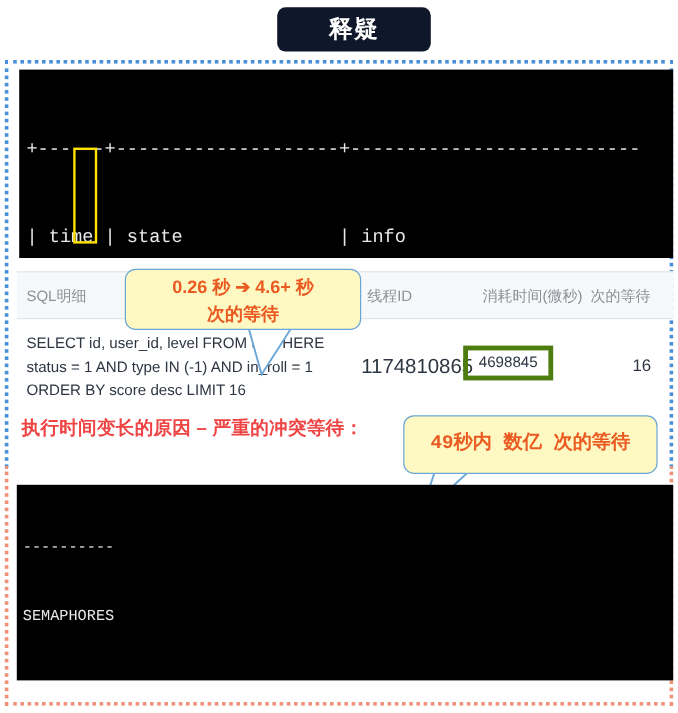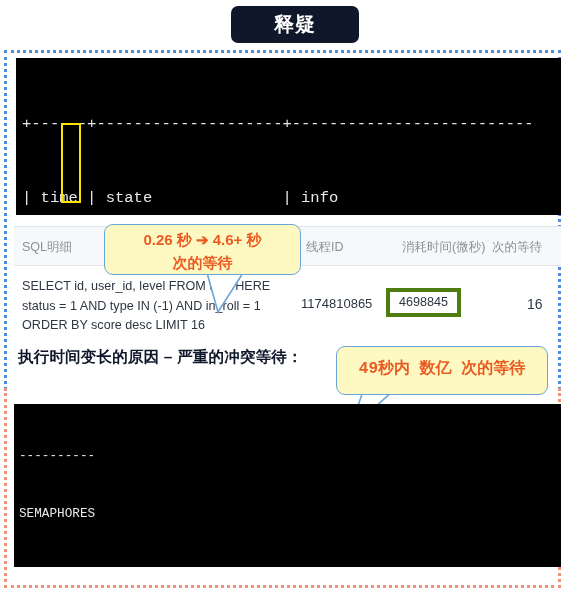--- a/index.html
+++ b/index.html
@@ -117,38 +117,38 @@
     font-size: 12.6px;
   }
   #sql-text {
     position: absolute;
     left: 8px; top: 11px;
     width: 272px;
     line-height: 19.5px;
   }
   #thread-id {
     position: absolute; left: 287px; top: 30px;
-    font-size: 13px;
+    font-size: 17px;
   }
   #cost-wrap {
     position: absolute; left: 372px; top: 22px;
     border: 4px solid #4d7c0f;
     padding: 3px 9px 4px 9px;
   }
   #cost-value { font-size: 12.6px; color: #2d3642; }
   #rows-value {
     position: absolute; left: 513px; top: 30px;
     font-size: 14px;
   }
 
   
   #reason-heading {
     position: absolute;
     left: 14px; top: 297px;
-    color: #0f172a;
+    color: #ef4444;
     font-size: 15.5px;
     font-weight: bold;
     white-space: nowrap;
     letter-spacing: 0.2px;
   }
 
   
   .callout {
     position: absolute;
     background: #fef9c3;

